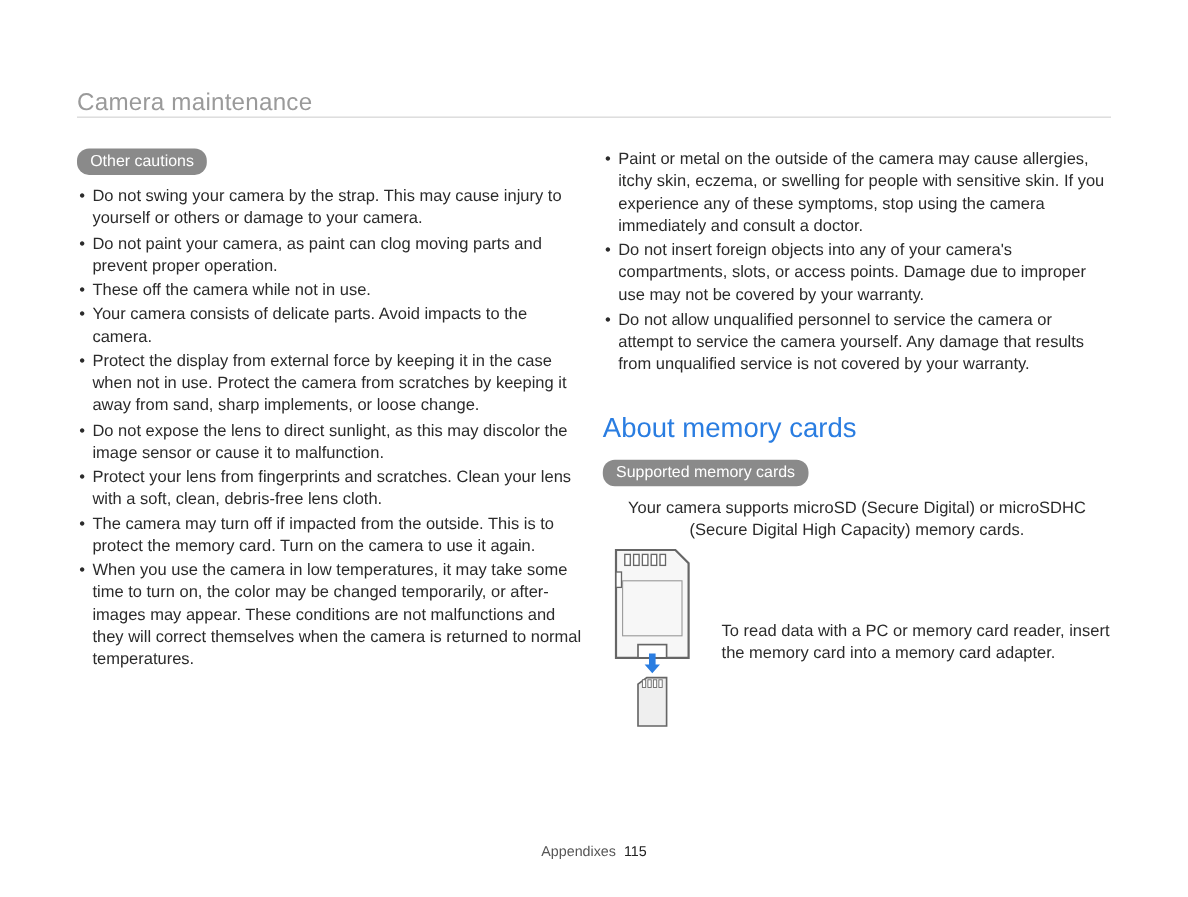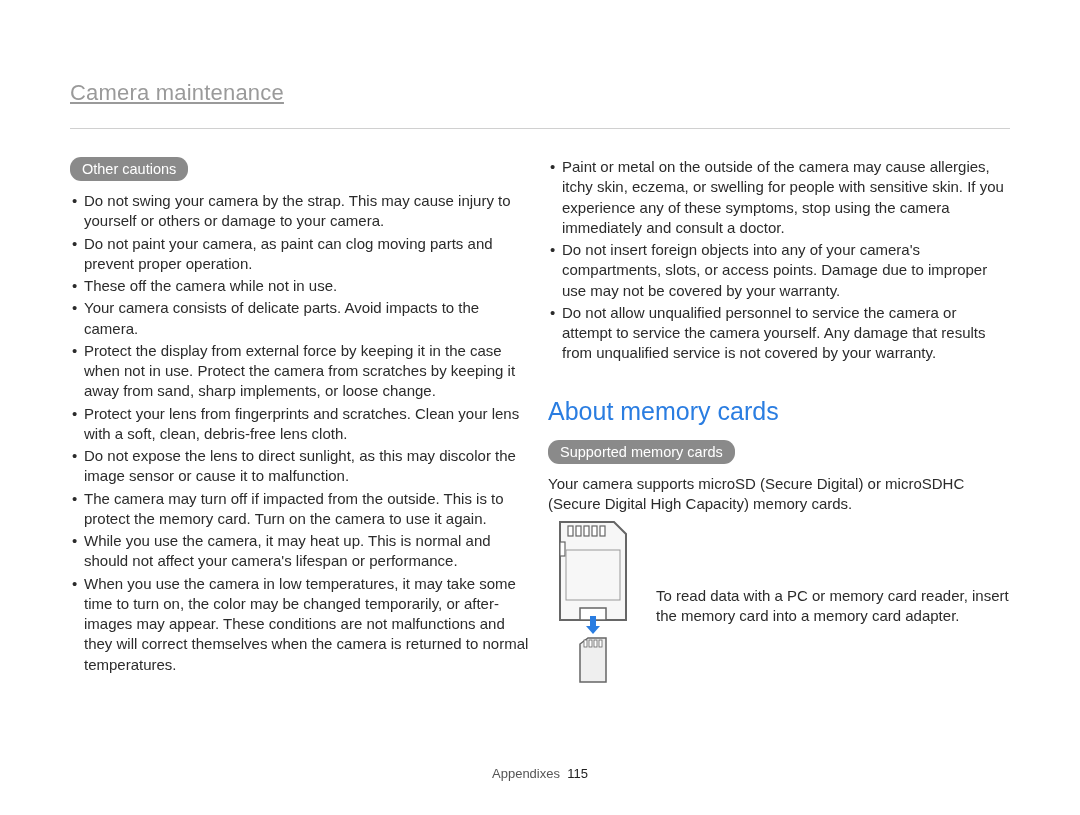--- a/index.html
+++ b/index.html
@@ -8,25 +8,24 @@
     width: 1080px;
     height: 815px;
     padding: 80px 70px 40px 70px;
     position: relative;
   }
   .header-title {
     font-size: 22px;
     font-weight: 300;
     color: #9a9a9a;
     letter-spacing: 0.2px;
-    padding-bottom: 22px;
+    padding-bottom: 0;
     border-bottom: 1px solid #d0d0d0;
     margin-bottom: 28px;
     font-family: "Helvetica Neue", Arial, sans-serif;
-    text-decoration: underline;
   }
   .cols {
     display: flex;
     gap: 16px;
   }
   .col {
     flex: 1;
     min-width: 0;
   }
   .pill {
@@ -65,20 +64,21 @@
     font-size: 25px;
     font-weight: 400;
     margin-top: 33px;
     margin-bottom: 14px;
   }
   .body-text {
     font-size: 15px;
     line-height: 1.35;
     color: #2b2b2b;
     margin-bottom: 6px;
+    text-align: center;
   }
   .note-row {
     display: flex;
     gap: 18px;
     align-items: center;
   }
   .note-text {
     font-size: 15px;
     line-height: 1.35;
     color: #2b2b2b;
@@ -112,24 +112,23 @@
   <div class="cols">
 
     <div class="col">
       <span class="pill">Other cautions</span>
       <ul class="bullets">
         <li>Do not swing your camera by the strap. This may cause injury to yourself or others or damage to your camera.</li>
         <li>Do not paint your camera, as paint can clog moving parts and prevent proper operation.</li>
         <li>These off the camera while not in use.</li>
         <li>Your camera consists of delicate parts. Avoid impacts to the camera.</li>
         <li>Protect the display from external force by keeping it in the case when not in use. Protect the camera from scratches by keeping it away from sand, sharp implements, or loose change.</li>
+        <li>Do not expose the lens to direct sunlight, as this may discolor the image sensor or cause it to malfunction.</li>
         <li>Protect your lens from fingerprints and scratches. Clean your lens with a soft, clean, debris-free lens cloth.</li>
-        <li>Do not expose the lens to direct sunlight, as this may discolor the image sensor or cause it to malfunction.</li>
         <li>The camera may turn off if impacted from the outside. This is to protect the memory card. Turn on the camera to use it again.</li>
-        <li>While you use the camera, it may heat up. This is normal and should not affect your camera's lifespan or performance.</li>
         <li>When you use the camera in low temperatures, it may take some time to turn on, the color may be changed temporarily, or after-images may appear. These conditions are not malfunctions and they will correct themselves when the camera is returned to normal temperatures.</li>
       </ul>
     </div>
 
     <div class="col">
       <ul class="bullets">
         <li>Paint or metal on the outside of the camera may cause allergies, itchy skin, eczema, or swelling for people with sensitive skin. If you experience any of these symptoms, stop using the camera immediately and consult a doctor.</li>
         <li>Do not insert foreign objects into any of your camera's compartments, slots, or access points. Damage due to improper use may not be covered by your warranty.</li>
         <li>Do not allow unqualified personnel to service the camera or attempt to service the camera yourself. Any damage that results from unqualified service is not covered by your warranty.</li>
       </ul>

